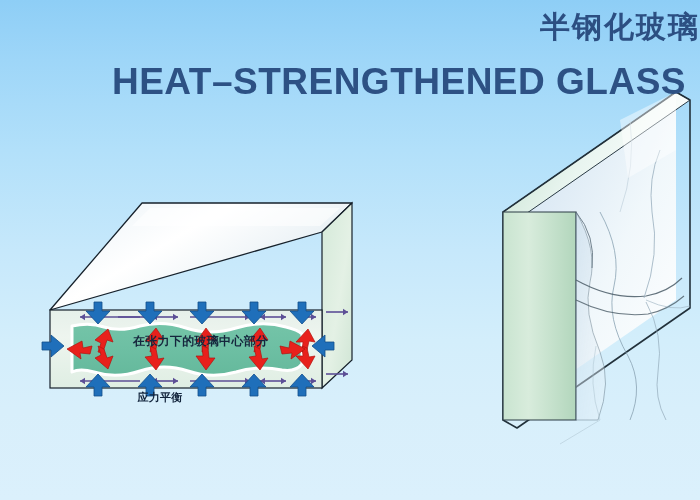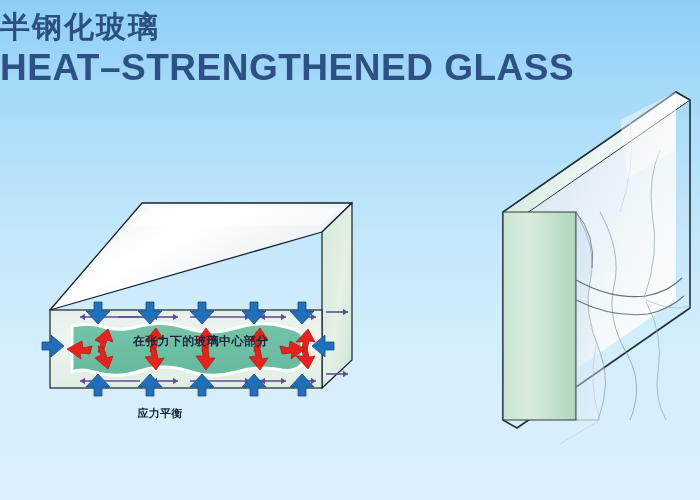--- a/index.html
+++ b/index.html
@@ -28,38 +28,38 @@
     left: 0;
     top: 0;
     width: 700px;
     height: 500px;
   }
   .title-block {
     position: absolute;
     left: 0;
     top: 8px;
     width: 700px;
-    text-align: left;
+    text-align: right;
     pointer-events: none;
   }
   .title-cn {
     color: #2c4f82;
     font-size: 30px;
     font-weight: 700;
     letter-spacing: 2px;
     line-height: 38px;
     margin: 0;
   }
   .title-en {
     color: #2d5184;
     font-size: 37px;
     font-weight: 700;
     letter-spacing: 0.5px;
     line-height: 44px;
-    margin: 0;
+    margin: 14px;
     white-space: nowrap;
   }
   .subtitle {
     position: absolute;
     left: 135px;
     top: 143px;
     color: #ffffff;
     font-size: 17px;
     font-weight: 700;
     letter-spacing: 0.5px;
@@ -79,21 +79,20 @@
   .balance-label {
     position: absolute;
     left: 0;
     top: 390px;
     width: 320px;
     text-align: center;
     color: #12243c;
     font-size: 11px;
     font-weight: 700;
     letter-spacing: 0.3px;
-    margin-top: 16px;
   }
 </style>
 </head>
 <body>
 
 <div id="stage">
 
   <svg id="artsvg" viewBox="0 0 700 500">
     <defs>
 

